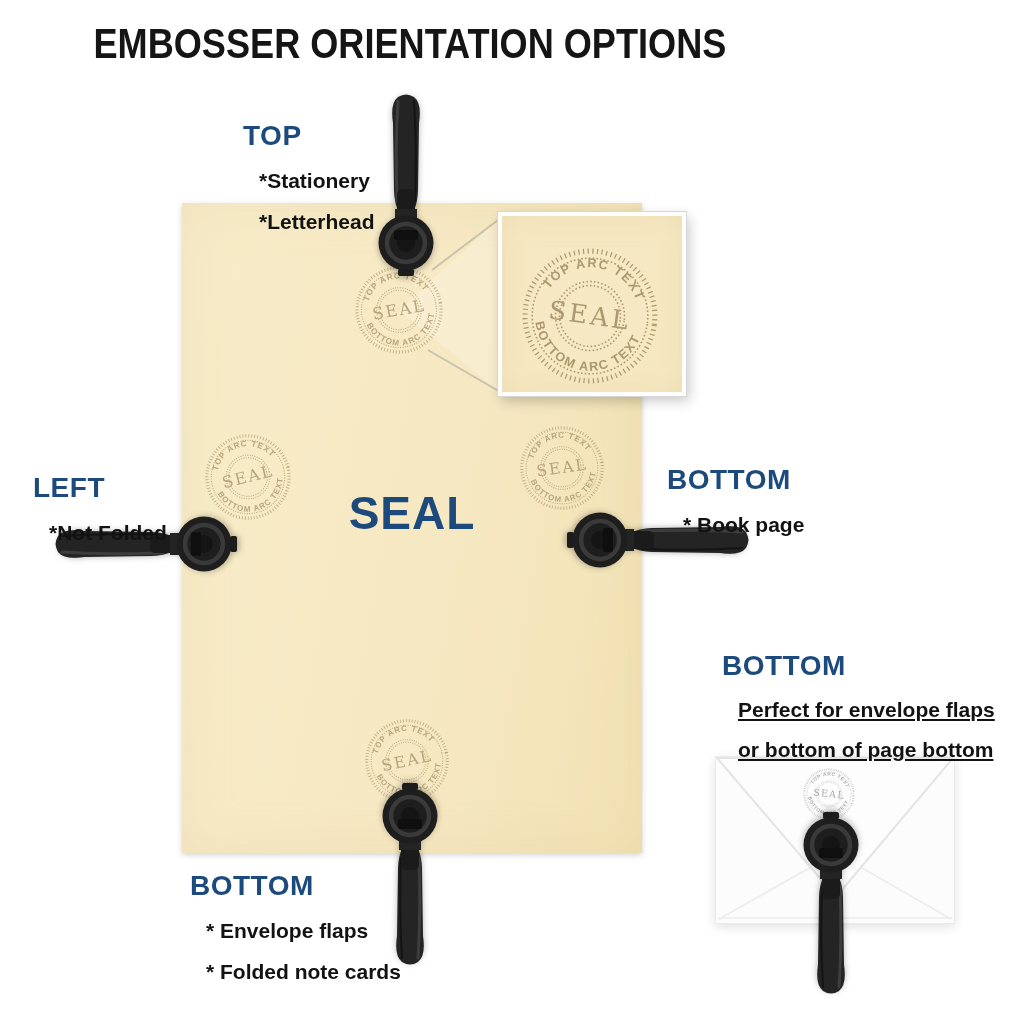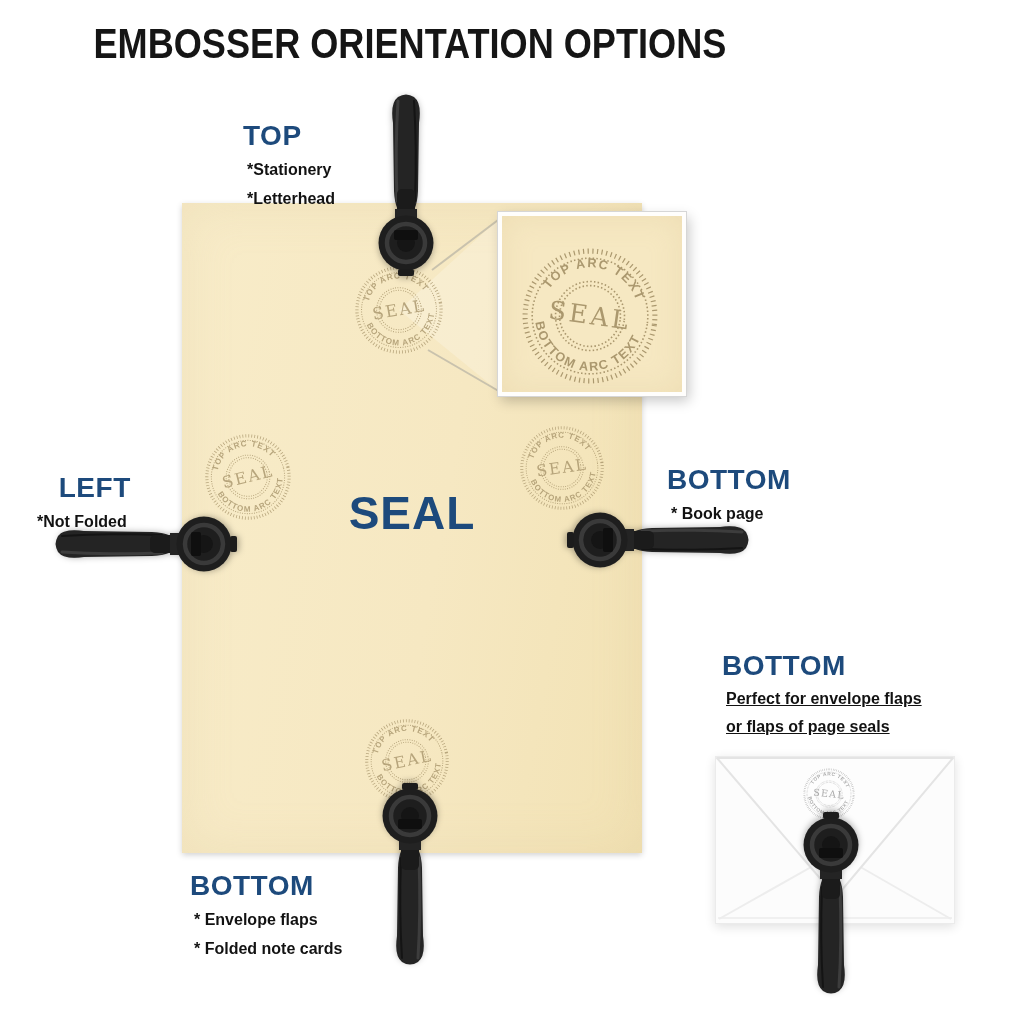--- a/index.html
+++ b/index.html
@@ -9,23 +9,23 @@
   }
   
   .page-title{
     position:absolute;top:20px;left:0;width:820px;text-align:center;margin:0;
     font-size:42px;font-weight:bold;color:#151515;letter-spacing:0px;
   }
   .page-title span{display:inline-block;transform:scaleX(0.86);transform-origin:center;}
   
   .lbl{position:absolute;}
   .lbl h2{margin:0 0 5px 0;font-size:28px;font-weight:bold;color:var(--navy);letter-spacing:0.5px;}
-  .lbl p{margin:4px;font-size:16px;font-weight:bold;color:var(--text-black);line-height:25px;}
+  .lbl p{margin:16px;font-size:21px;font-weight:bold;color:var(--text-black);line-height:25px;}
   .lbl-top{left:243px;top:120px;}
-  .lbl-left{left:33px;top:472px;text-align:right;}
+  .lbl-left{left:33px;top:472px;}
   .lbl-right{left:667px;top:464px;}
   .lbl-bottom-left{left:190px;top:870px;}
   .lbl-bottom-right{left:722px;top:650px;}
   .lbl-bottom-right p{line-height:24px;text-decoration:underline;}
   
   .paper{
     position:absolute;left:182px;top:203px;width:460px;height:650px;
     background:linear-gradient(100deg,#f8ecc9 0%,var(--paper-cream) 55%,#f2e2b4 100%);
     box-shadow:0 2px 6px rgba(0,0,0,0.18), inset 0 0 50px rgba(214,192,140,0.22);
   }
@@ -286,16 +286,16 @@
 
   <div class="lbl lbl-bottom-left">
     <h2>BOTTOM</h2>
     <p>* Envelope flaps</p>
     <p>* Folded note cards</p>
   </div>
 
   <div class="lbl lbl-bottom-right">
     <h2>BOTTOM</h2>
     <p>Perfect for envelope flaps</p>
-    <p>or flaps of page seals</p>
+    <p>or bottom of page bottom</p>
   </div>
 
 </div>
 
 </body></html>

